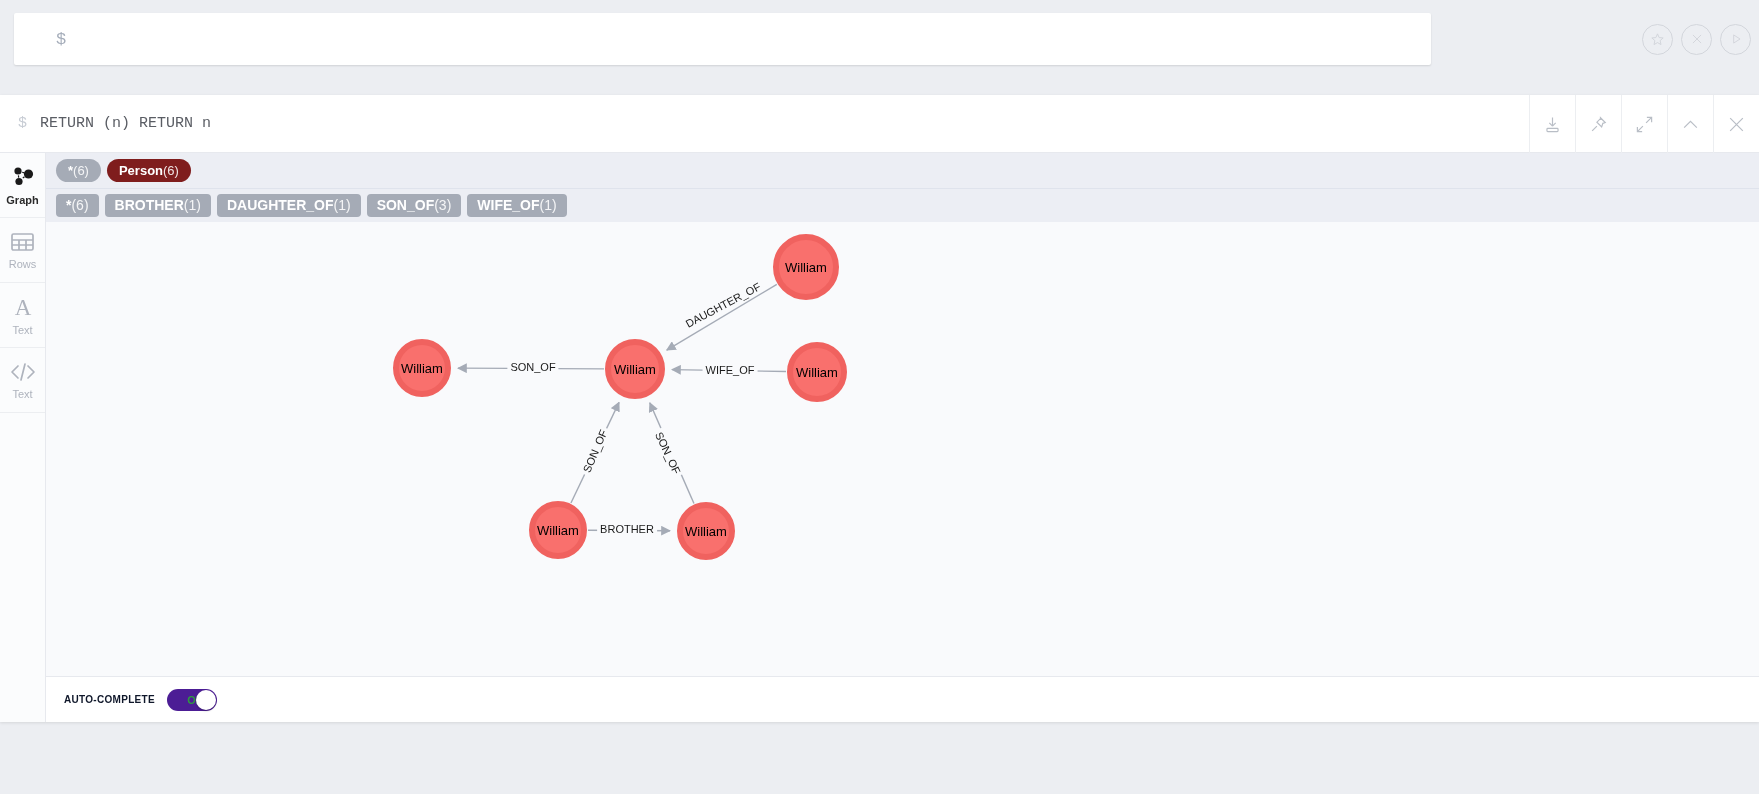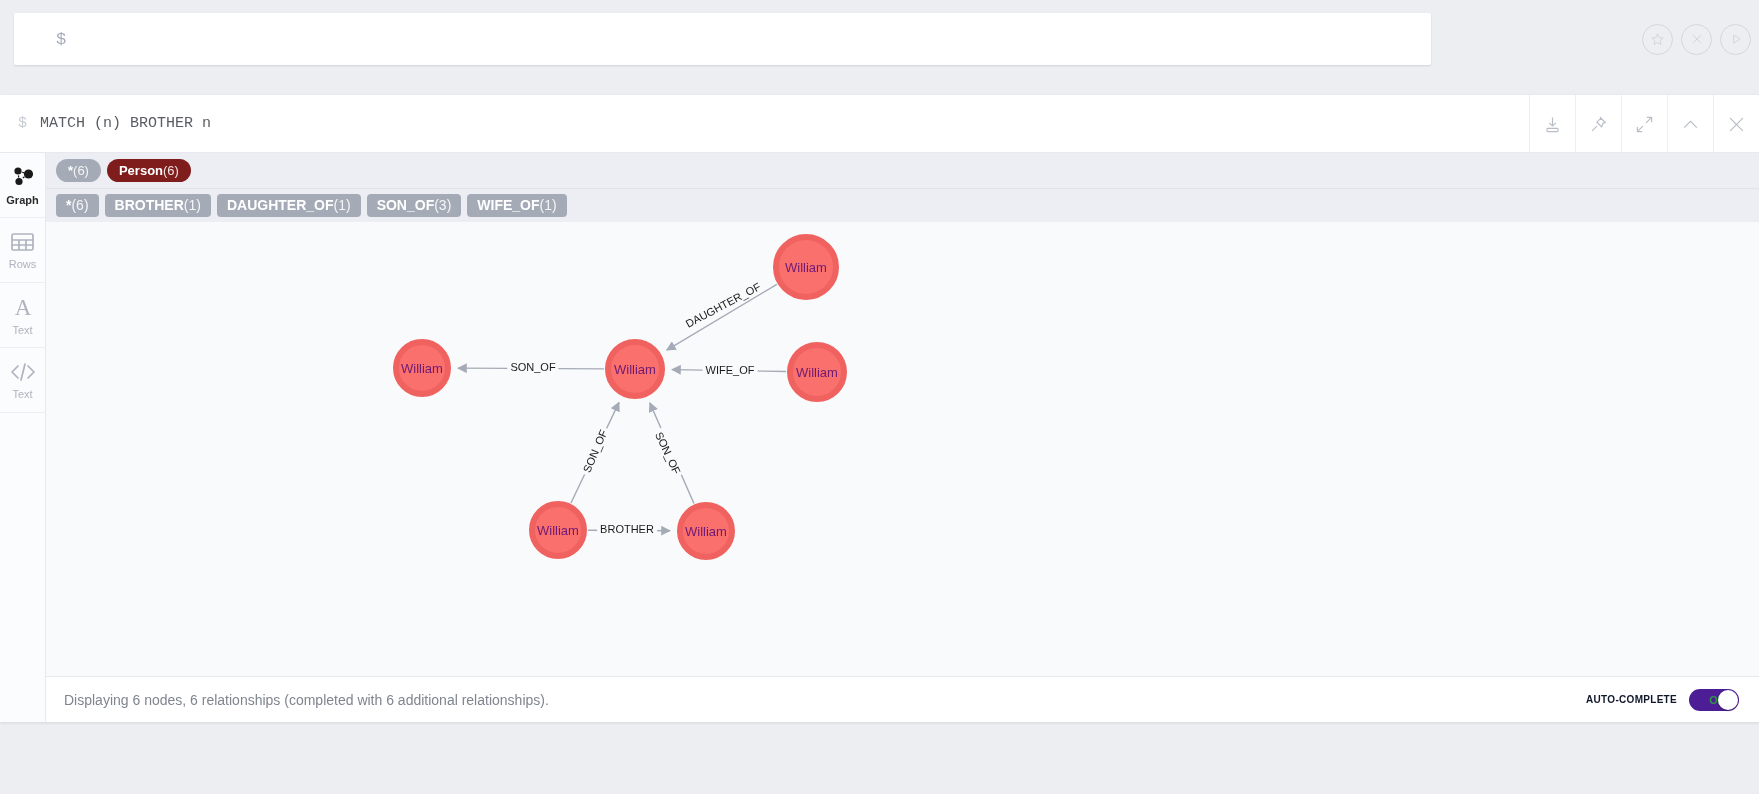--- a/index.html
+++ b/index.html
@@ -140,21 +140,21 @@
     position: absolute; right: 1px; top: 1px;
     width: 20px; height: 20px; border-radius: 50%;
     background: #ffffff; box-shadow: 0 1px 2px rgba(0,0,0,0.25);
   }
 
   
   .gnode {
     position: absolute; border-radius: 50%;
     background: #f9706d; border: 6px solid #701a75;
     display: flex; align-items: center; justify-content: center;
-    color: #701a75; font-size: 13px; cursor: pointer;
+    color: #000000; font-size: 13px; cursor: pointer;
     transform: translate(-50%, -50%);
   }
   .elabel {
     position: absolute; font-size: 11px; color: #1a1a1a;
     background: #f9fafc; padding: 0 3px;
     transform: translate(-50%, -50%); white-space: nowrap;
     pointer-events: none;
   }
 </style>
 </head>
@@ -182,21 +182,21 @@
       </svg>
     </div>
   </div>
 </div>
 
 <div class="frame">
 
   <div class="frame-header">
     <div class="frame-query">
       <span class="dollar">$</span>
-      <span>MATCH (n) BROTHER n</span>
+      <span>RETURN (n) RETURN n</span>
     </div>
     <div class="frame-icons">
       <div class="frame-icon">
         <svg width="19" height="19" viewBox="0 0 24 24">
           <path d="M12 3v11M12 14l-4-4M12 14l4-4" fill="none" stroke="#b9bec6" stroke-width="1.5"></path>
           <rect x="5" y="17" width="14" height="4" rx="1" fill="none" stroke="#b9bec6" stroke-width="1.5"></rect>
         </svg>
       </div>
       <div class="frame-icon">
         <svg width="19" height="19" viewBox="0 0 24 24">
@@ -319,21 +319,20 @@
           <div class="elabel" style="left: 581px; top: 307px; transform: translate(-50%, -50%) rotate(0deg);">BROTHER</div>
           <div class="gnode" style="left: 760px; top: 45px; width: 66px; height: 66px; background: rgb(249, 112, 109); border-color: rgb(240, 98, 95);">William</div>
           <div class="gnode" style="left: 376px; top: 146px; width: 58px; height: 58px; background: rgb(249, 112, 109); border-color: rgb(240, 98, 95);">William</div>
           <div class="gnode" style="left: 589px; top: 147px; width: 60px; height: 60px; background: rgb(249, 112, 109); border-color: rgb(240, 98, 95);">William</div>
           <div class="gnode" style="left: 771px; top: 150px; width: 60px; height: 60px; background: rgb(249, 112, 109); border-color: rgb(240, 98, 95);">William</div>
           <div class="gnode" style="left: 512px; top: 308px; width: 58px; height: 58px; background: rgb(249, 112, 109); border-color: rgb(240, 98, 95);">William</div>
           <div class="gnode" style="left: 660px; top: 309px; width: 58px; height: 58px; background: rgb(249, 112, 109); border-color: rgb(240, 98, 95);">William</div>
         </div>
 
       <div class="status-bar">
-        <span class="status-text">Displaying 6 nodes, 6 relationships (completed with 6 additional relationships).</span>
         <div class="auto-wrap">
           <span class="auto-label">AUTO-COMPLETE</span>
           <div class="toggle">
             <span class="on-txt">ON</span>
             <div class="knob"></div>
           </div>
         </div>
       </div>
 
     </div>

